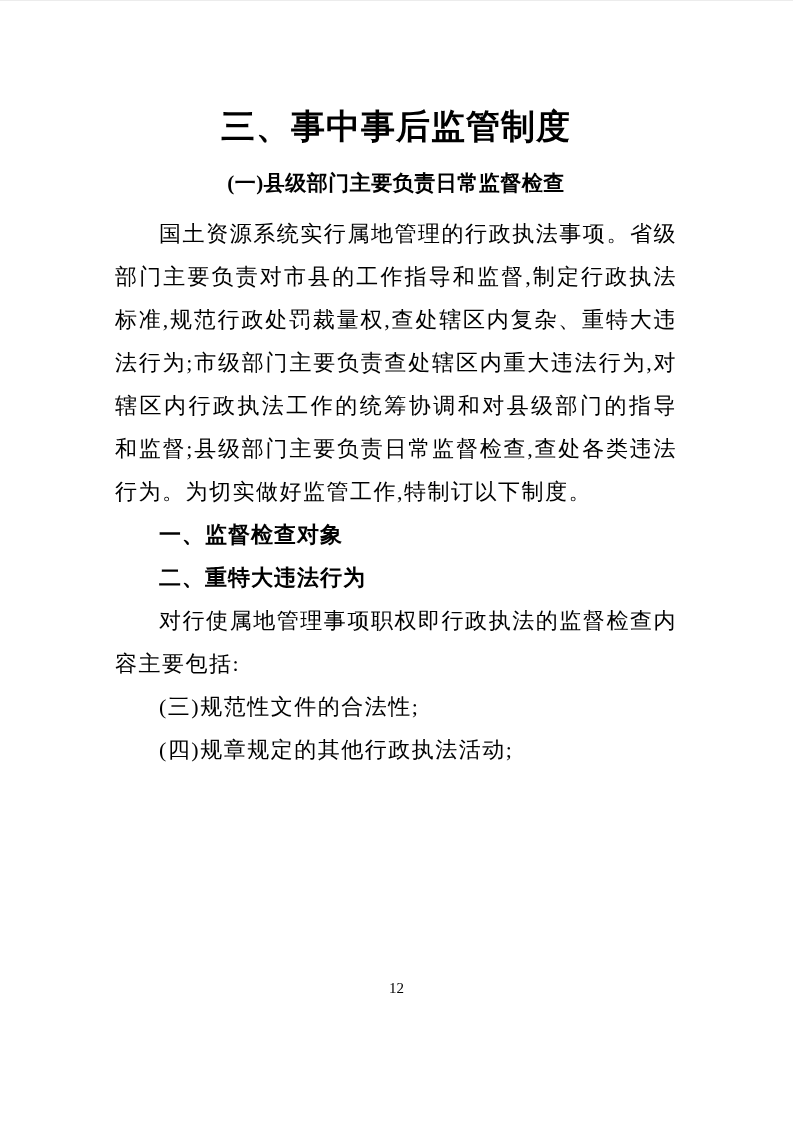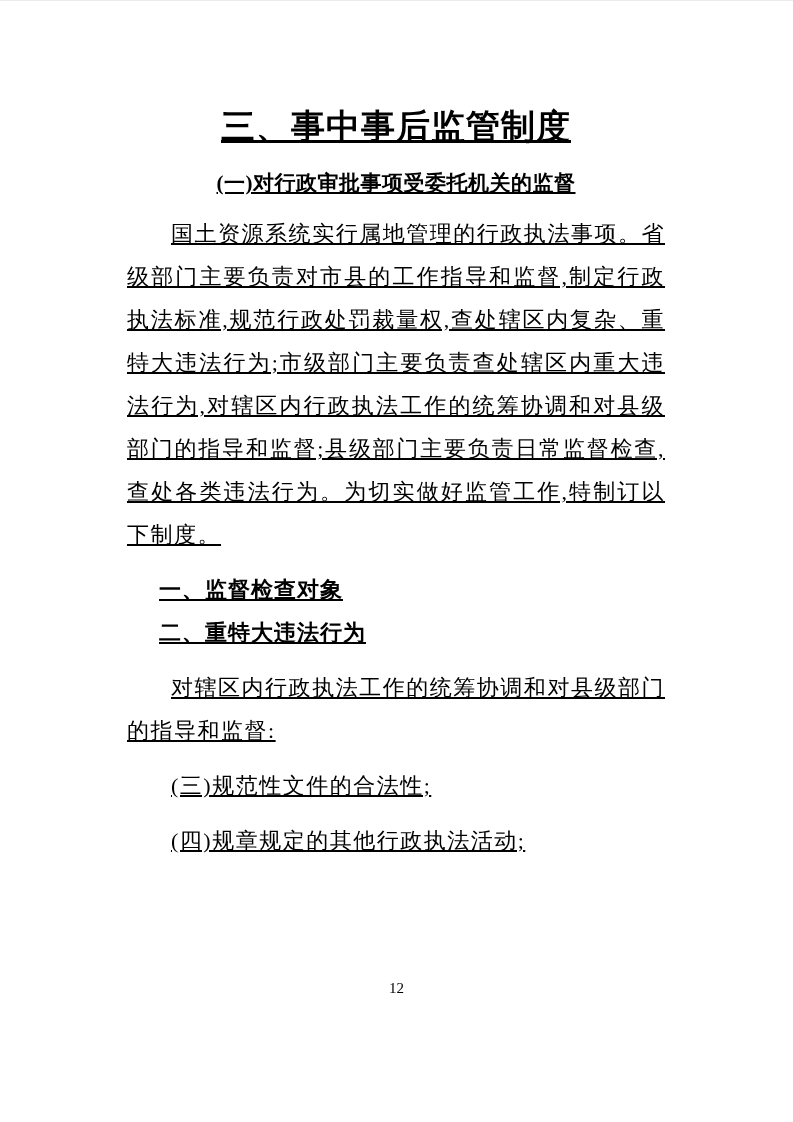--- a/index.html
+++ b/index.html
@@ -9,21 +9,20 @@
   }
   .page {
     position: relative;
     width: 793px;
     height: 1122px;
     background: #ffffff;
     color: #000000;
     overflow: hidden;
     box-shadow: inset 0 1px 0 #ececec;
     font-family: "Liberation Serif", serif;
-    text-decoration: underline;
   }
   .content {
     padding: 102px 116px 0 115px;
   }
   .chapter-title {
     margin: 0;
     font-family: "Liberation Sans", sans-serif;
     font-weight: 700;
     font-size: 34px;
     line-height: 48px;
@@ -35,21 +34,21 @@
     margin: 18px 0 0 0;
     font-family: "Liberation Serif", serif;
     font-weight: 700;
     font-size: 21px;
     line-height: 30px;
     text-align: center;
     letter-spacing: 0.5px;
     color: #000000;
   }
   .body-par {
-    margin: 12px;
+    margin: 0;
     font-size: 22px;
     line-height: 43px;
     text-indent: 2em;
     text-align: justify;
     text-justify: inter-character;
     letter-spacing: 1.5px;
     color: #000000;
   }
   .first-par {
     margin-top: 14px;
@@ -80,30 +79,30 @@
   }
 </style>
 </head>
 <body>
 
 <div class="page">
   <div class="content">
 
     <h1 class="chapter-title">三、事中事后监管制度</h1>
 
-    <h2 class="section-title">(一)对行政审批事项受委托机关的监督</h2>
+    <h2 class="section-title">(一)县级部门主要负责日常监督检查</h2>
 
     <p class="body-par first-par">国土资源系统实行属地管理的行政执法事项。省级部门主要负责对市县的工作指导和监督,制定行政执法标准,规范行政处罚裁量权,查处辖区内复杂、重特大违法行为;市级部门主要负责查处辖区内重大违法行为,对辖区内行政执法工作的统筹协调和对县级部门的指导和监督;县级部门主要负责日常监督检查,查处各类违法行为。为切实做好监管工作,特制订以下制度。</p>
 
     <h3 class="sub-heading">一、监督检查对象</h3>
 
 
     <h3 class="sub-heading">二、重特大违法行为</h3>
 
-    <p class="body-par">对辖区内行政执法工作的统筹协调和对县级部门的指导和监督:</p>
+    <p class="body-par">对行使属地管理事项职权即行政执法的监督检查内容主要包括:</p>
 
 
 
     <p class="body-par list-item">(三)规范性文件的合法性;</p>
 
     <p class="body-par list-item">(四)规章规定的其他行政执法活动;</p>
 
   </div>
 
   <div class="page-number">12</div>

